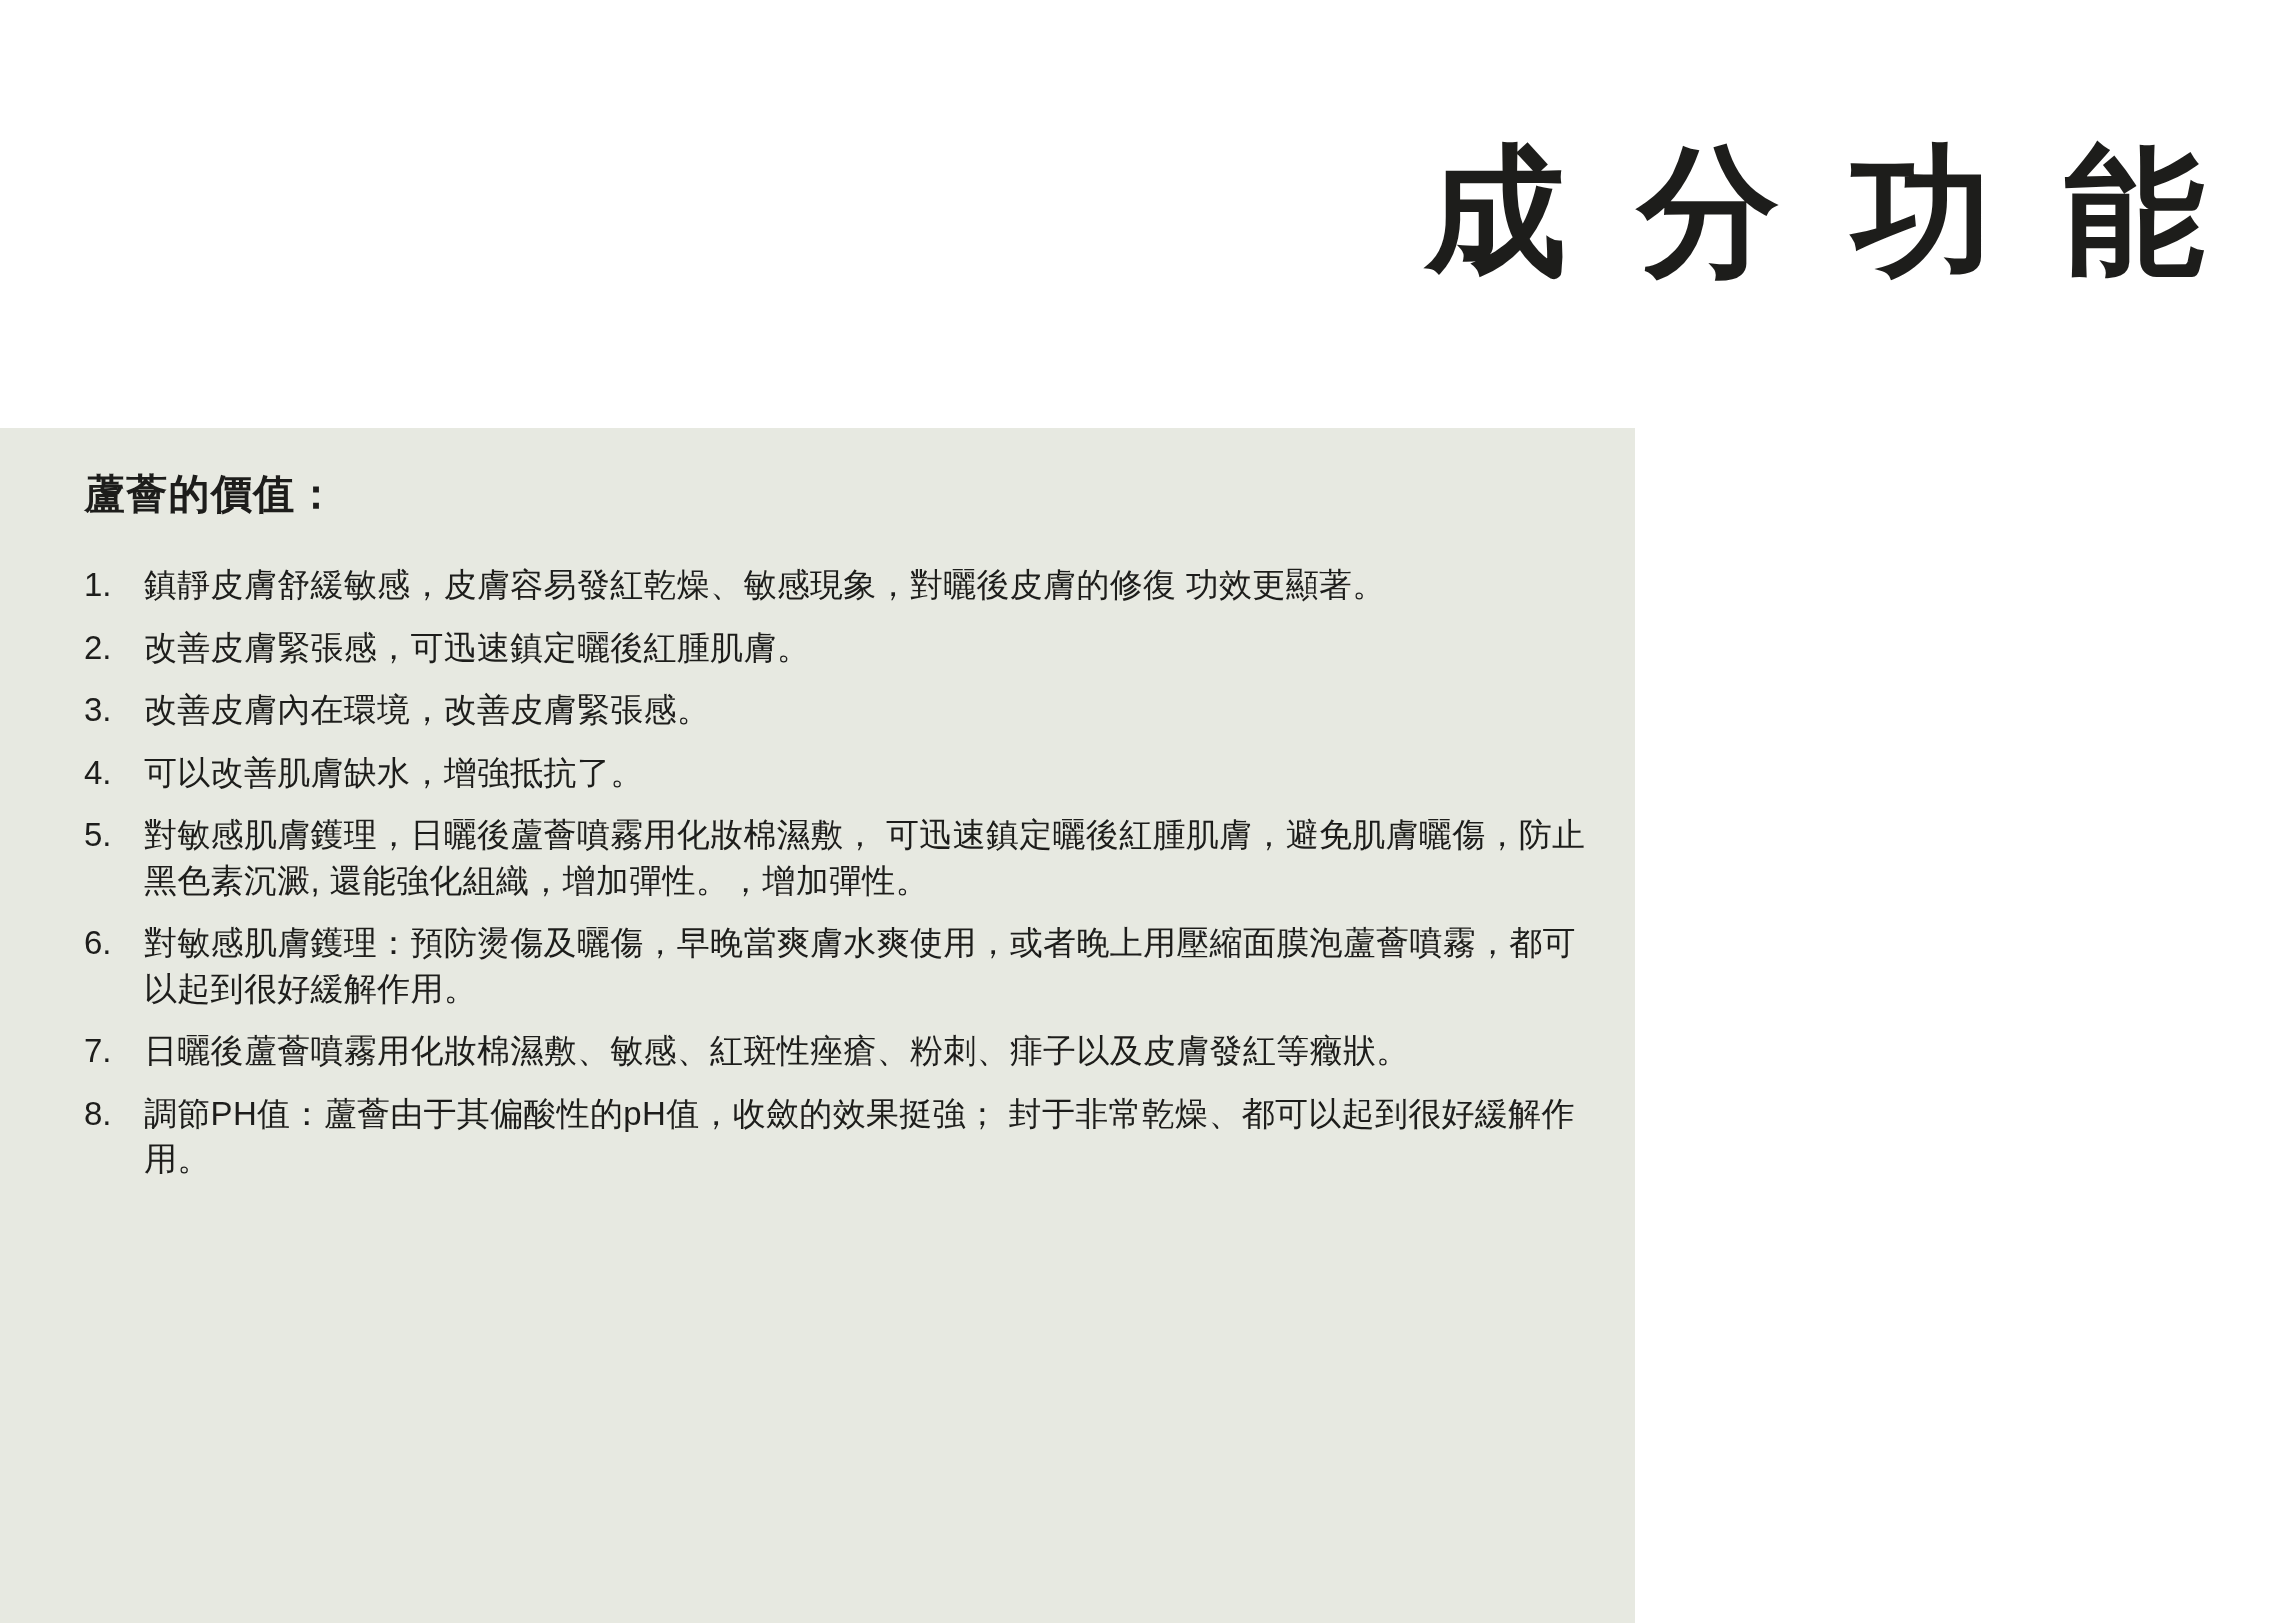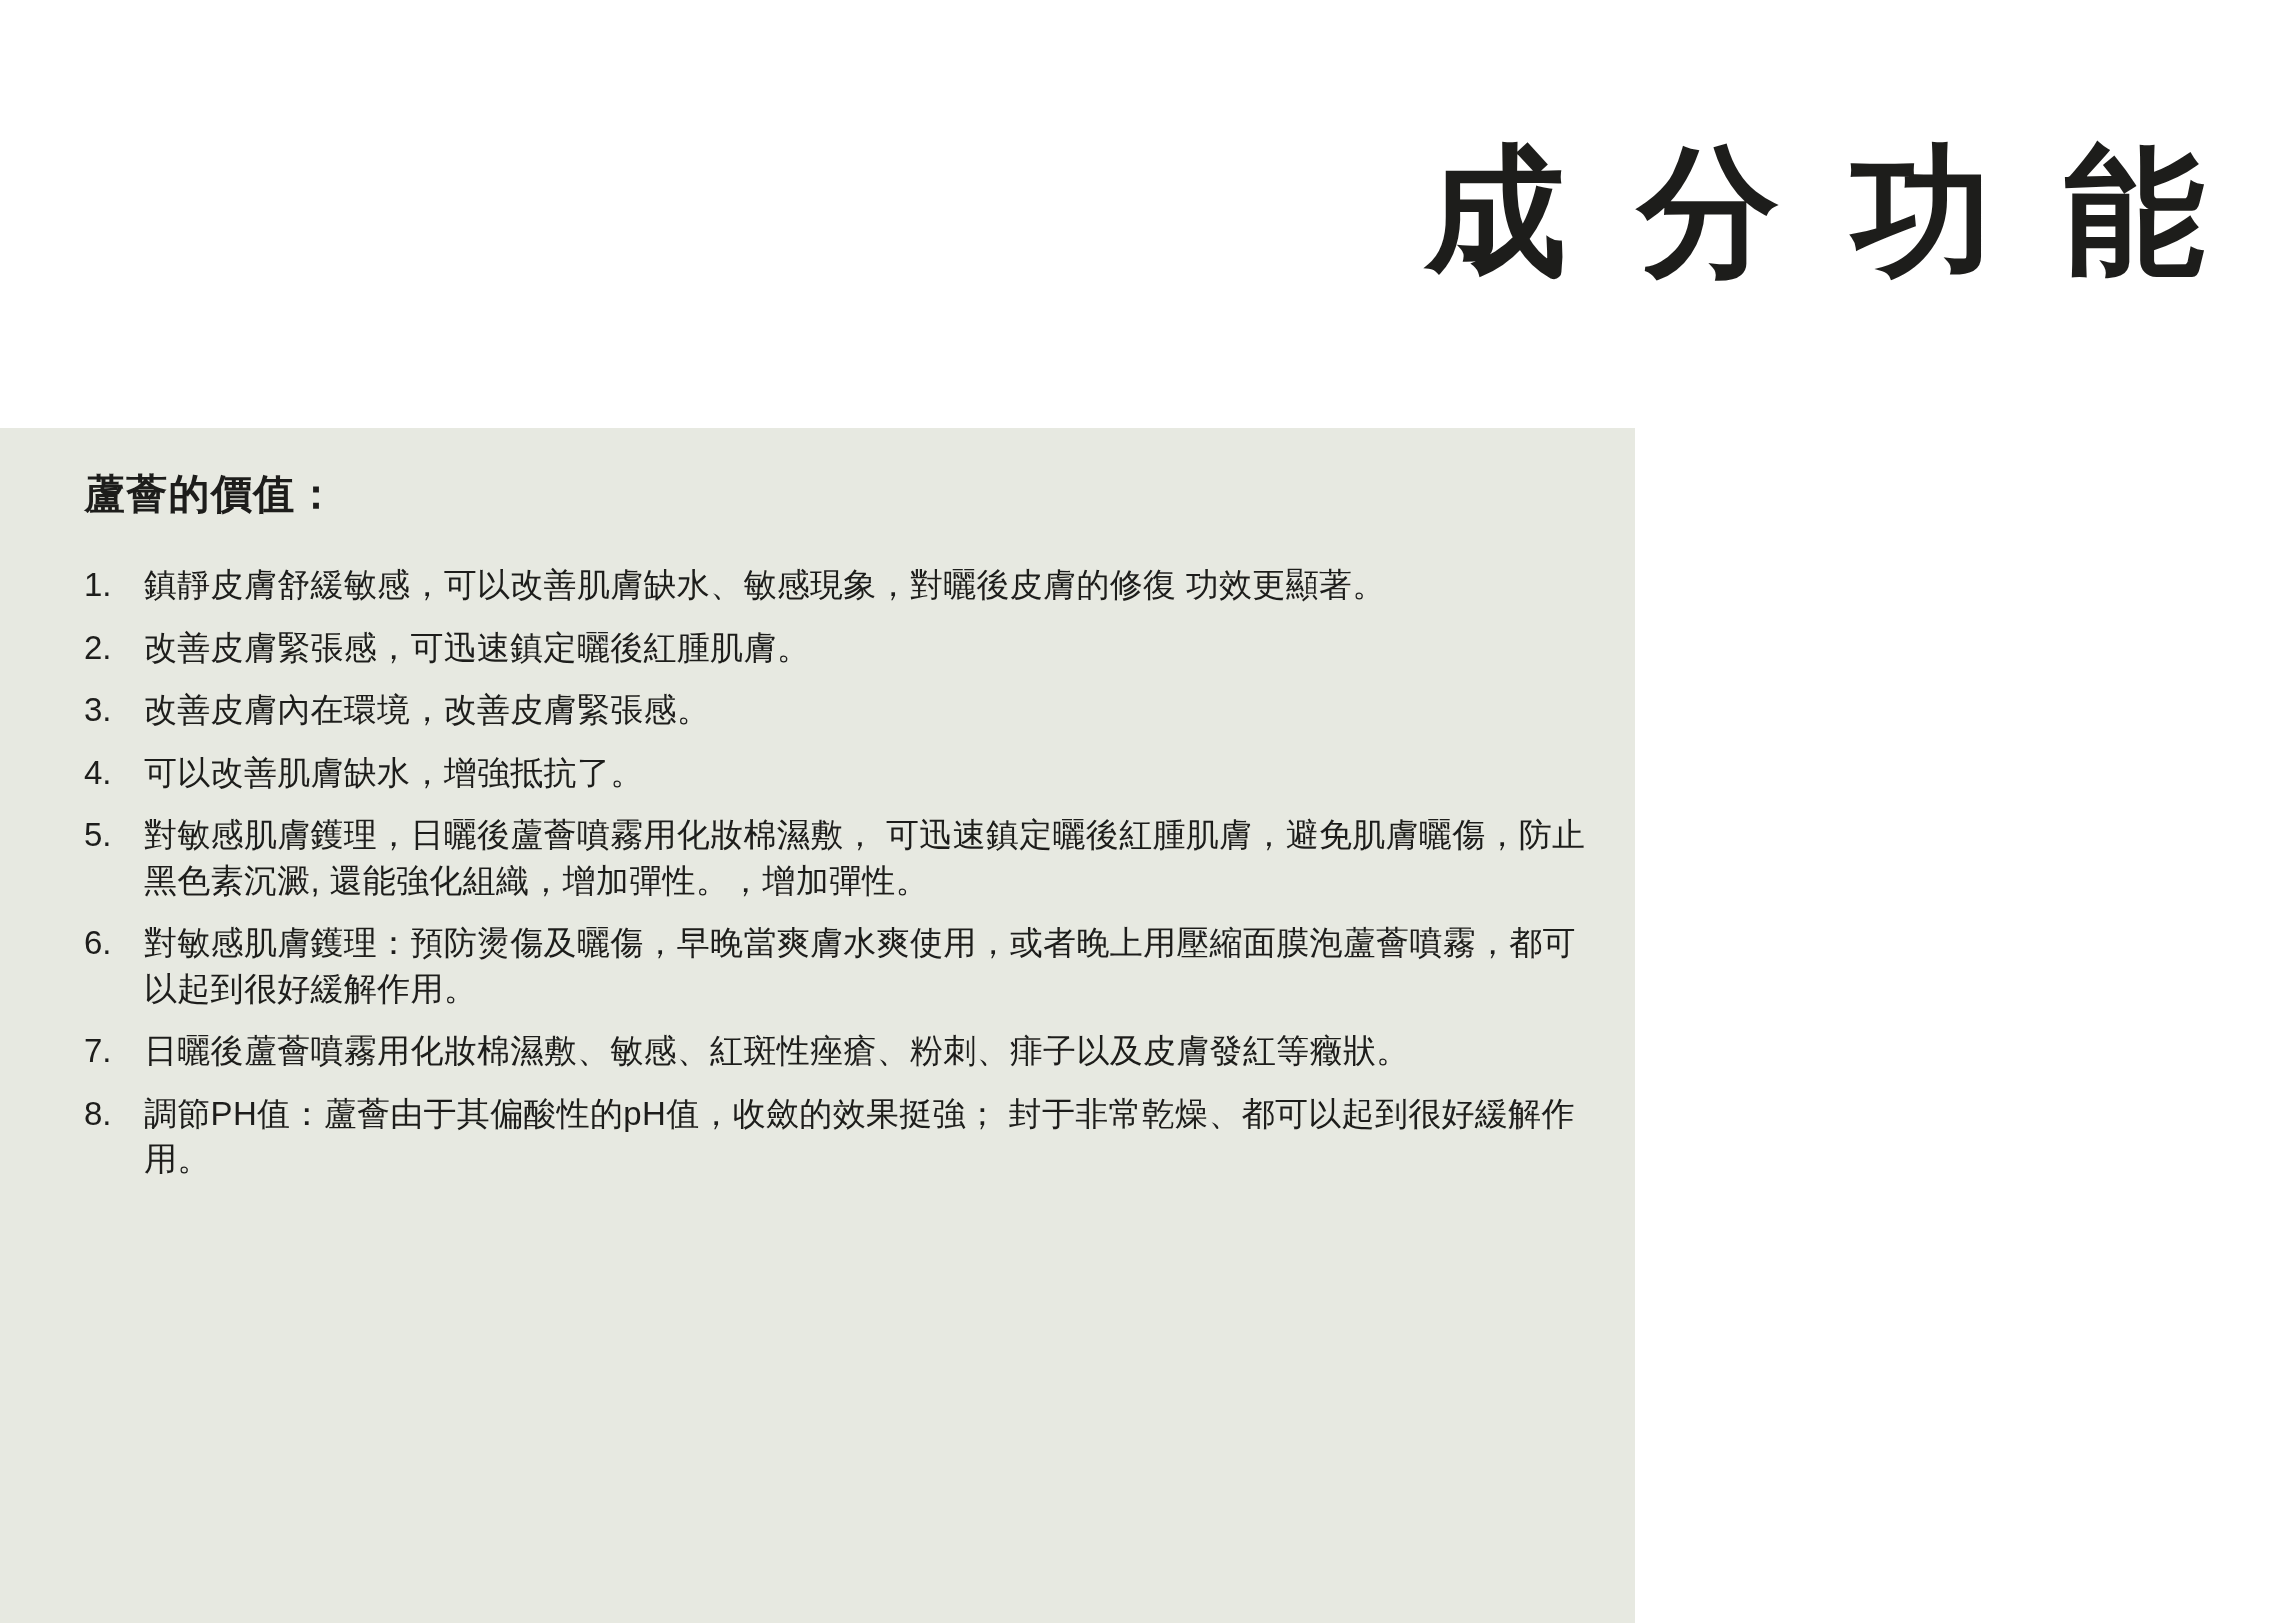--- a/index.html
+++ b/index.html
@@ -96,21 +96,21 @@
 <div class="title-area">
   <div class="page-title">成 分 功 能</div>
 </div>
 
 <div class="content-panel">
   <div class="panel-heading">蘆薈的價值：</div>
 
   <ul class="value-list">
     <li class="value-item">
       <span class="item-num">1.</span>
-      <span class="item-text">鎮靜皮膚舒緩敏感，可以改善肌膚缺水、敏感現象，對曬後皮膚的修復 功效更顯著。</span>
+      <span class="item-text">鎮靜皮膚舒緩敏感，皮膚容易發紅乾燥、敏感現象，對曬後皮膚的修復 功效更顯著。</span>
     </li>
     <li class="value-item">
       <span class="item-num">2.</span>
       <span class="item-text">改善皮膚緊張感，可迅速鎮定曬後紅腫肌膚。</span>
     </li>
     <li class="value-item">
       <span class="item-num">3.</span>
       <span class="item-text">改善皮膚內在環境，改善皮膚緊張感。</span>
     </li>
     <li class="value-item">

